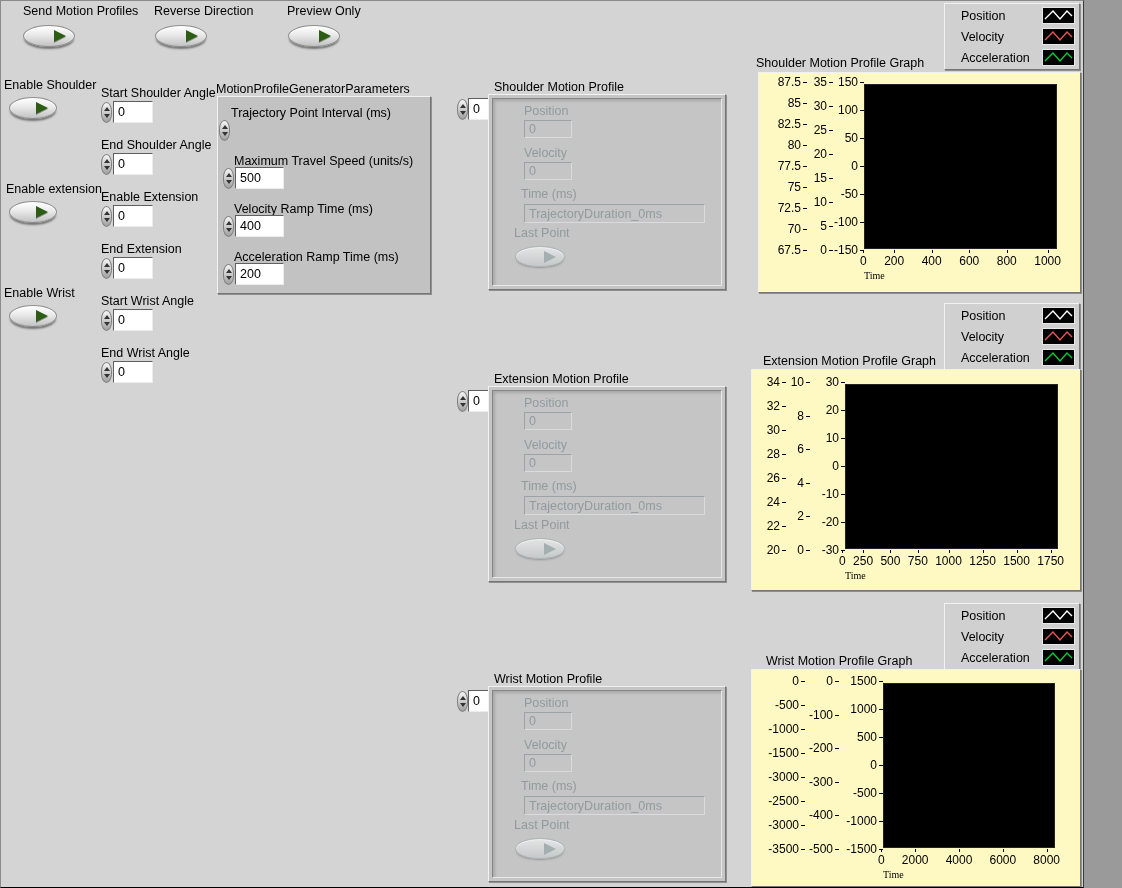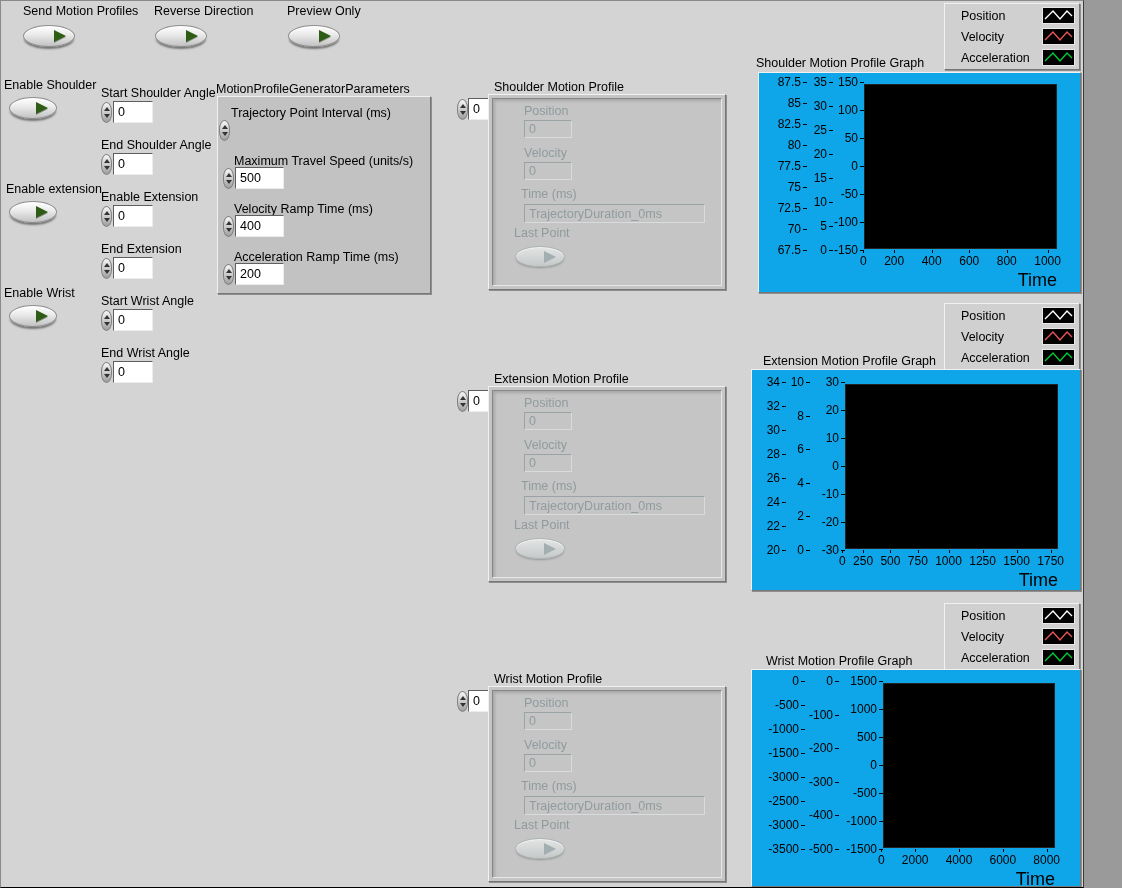--- a/index.html
+++ b/index.html
@@ -34,31 +34,31 @@
           font-family:inherit; font-size:12.5px; padding:0 0 0 4px; outline:none; }
 
   .dis-field { position:absolute; background:transparent; border:1px solid; border-color:#9aa4a7 #d9dcdd #d9dcdd #9aa4a7;
           color:#909b9e; font-size:12.5px; display:flex; align-items:center; padding-left:4px; }
 
   .raised { border:1px solid; border-color:#f1f1f1 #767676 #767676 #f1f1f1; }
   .cluster { position:absolute; background:#c5c5c5; box-shadow:1px 1px 0 #8e8e8e; }
   .cluster-inner { position:absolute; inset:3px; border:1px solid; border-color:#868686 #e8e8e8 #e8e8e8 #868686;
           box-shadow:inset 2px 2px 3px rgba(0,0,0,0.15); }
 
-  .graph-panel { position:absolute; background:#0ea5e9; box-shadow:1px 1px 0 #8e8e8e;padding-left:16px; }
+  .graph-panel { position:absolute; background:#fef9c3; box-shadow:1px 1px 0 #8e8e8e;padding-left:16px; }
   .graph-title { position:absolute; font-size:12.5px; white-space:nowrap; }
   .plot { position:absolute; background:#000; border:1px solid #222; }
   .yaxes { position:absolute; display:flex; }
   .ycol { display:flex; flex-direction:column; justify-content:space-between; align-items:flex-end; height:100%; }
   .ytick { display:flex; align-items:center; gap:2px; font-size:12px; line-height:11px; white-space:nowrap; }
   .tickmark { display:inline-block; width:4px; height:1px; background:#000; }
   .xaxis { position:absolute; display:flex; justify-content:space-between; }
   .xtick { position:relative; font-size:12px; }
   .xtick::before { content:""; position:absolute; top:-4px; left:50%; width:1px; height:3px; background:#000; }
-  .xlabel { position:absolute; text-align:right; font-size:18px; }
+  .xlabel { position:absolute; text-align:left; font-size:10px;font-family:Liberation Serif, serif; }
 
   .legend { position:absolute; width:136px; background:#d0d0d0; padding:1px 4px;
             border:1px solid; border-color:#f1f1f1 #767676 #767676 #f1f1f1; box-shadow:1px 1px 0 #8e8e8e; }
   .legend-row { display:flex; align-items:center; justify-content:space-between; height:21px; padding-left:12px; cursor:pointer; }
   .legend-label { font-size:12.5px; }
   .legend-swatch { width:33px; height:17px; background:#000; border:1px solid #e8e8e8; display:flex; align-items:center; justify-content:center; }
 
   .led { position:absolute; width:17px; height:17px; border-radius:50%;
          background:radial-gradient(circle at 35% 30%, #6f9a4d 0%, #33581d 45%, #16300c 100%);
          border:1px solid #3c3c3c; box-shadow:inset 0 1px 1px rgba(255,255,255,0.5); }

